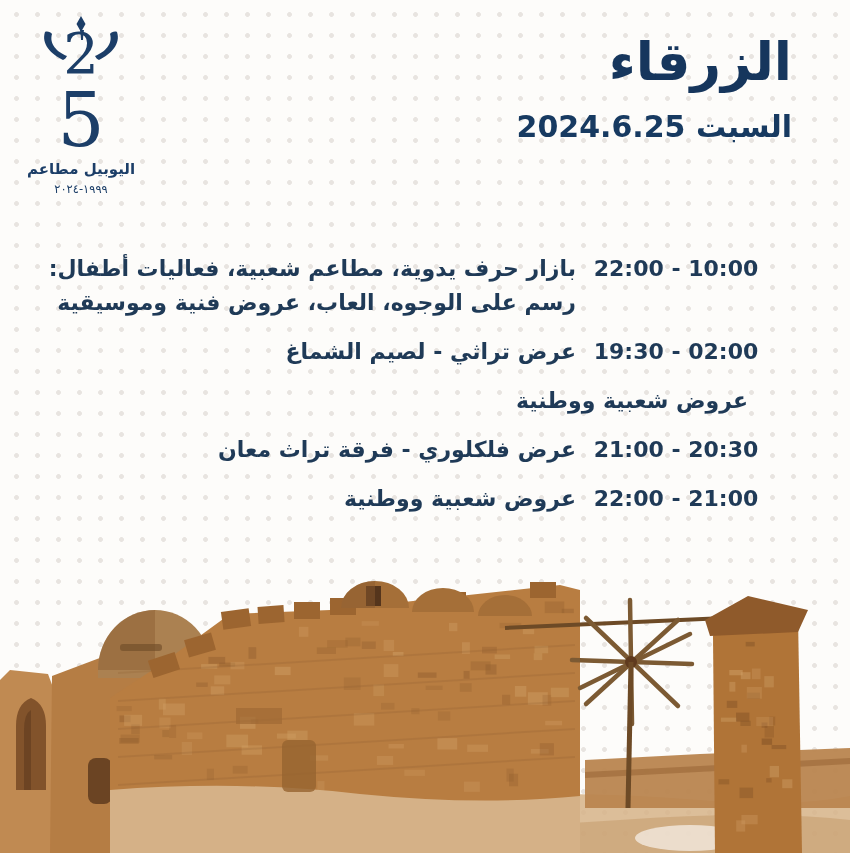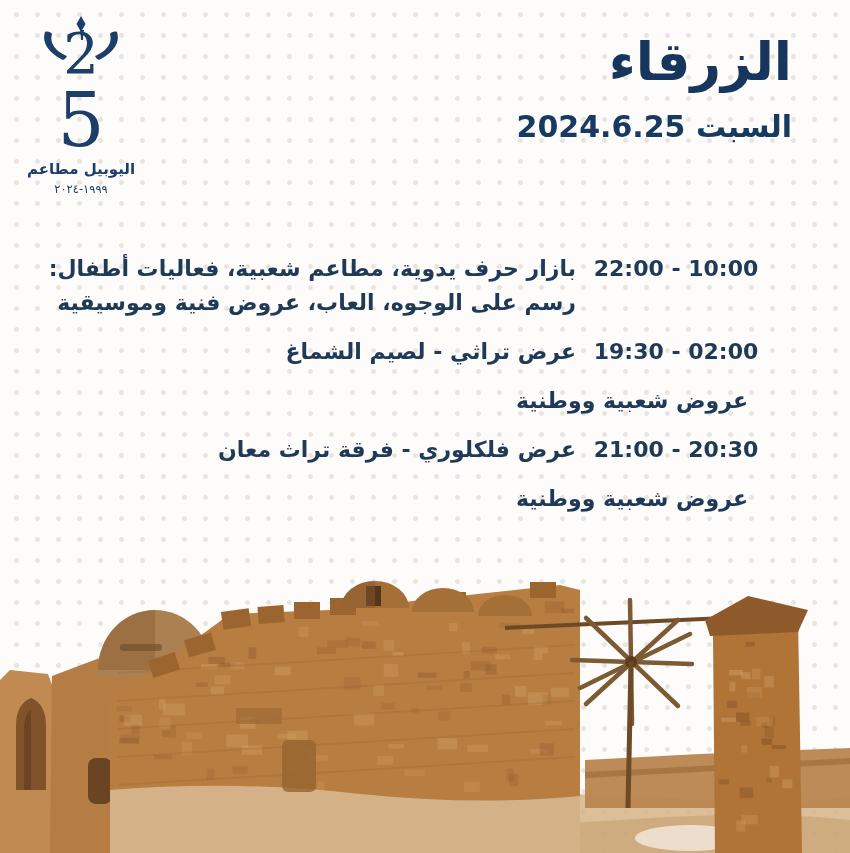--- a/index.html
+++ b/index.html
@@ -67,20 +67,21 @@
       <span class="desc">عرض تراثي - لصيم الشماغ</span>
     </div>
     <div class="row">
       <span class="desc">عروض شعبية ووطنية</span>
     </div>
     <div class="row">
       <span class="time"><span>21:00</span><span> - </span><span>20:30</span></span>
       <span class="desc">عرض فلكلوري - فرقة تراث معان</span>
     </div>
     <div class="row">
+      <span class="time"><span>22:00</span><span> - </span><span>21:00</span></span>
       <span class="desc">عروض شعبية ووطنية</span>
     </div>
     <div class="row">
     </div>
   </div>
 
   <svg class="illustration" viewBox="0 0 850 295" aria-hidden="true">
 
     <path d="M0,295 L0,238 Q80,224 160,234 Q300,250 420,242 Q560,230 700,242 Q790,250 850,238 L850,295 Z" fill="#d6b387" opacity="0.85"></path>
     <path d="M0,295 L0,258 Q120,248 260,262 Q430,276 620,262 Q760,252 850,262 L850,295 Z" fill="#c49b6b" opacity="0.55"></path>

